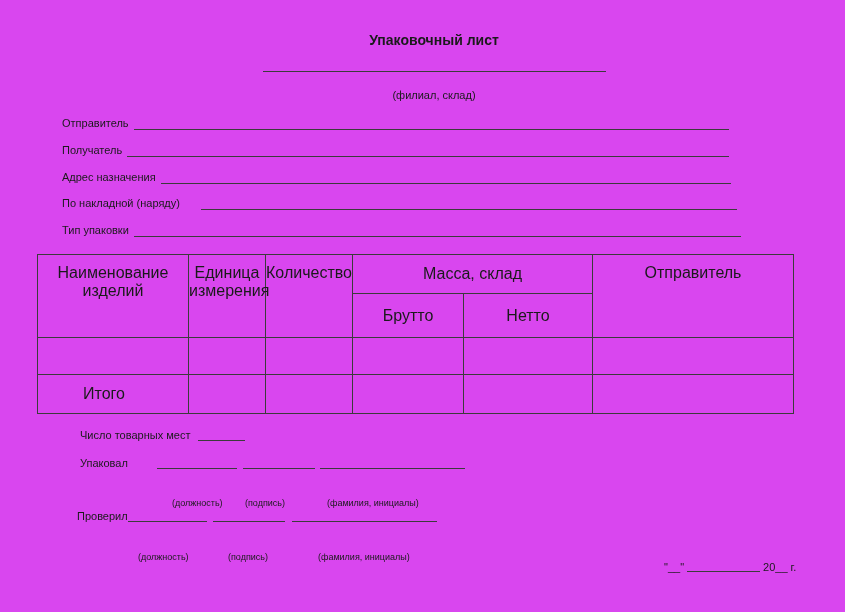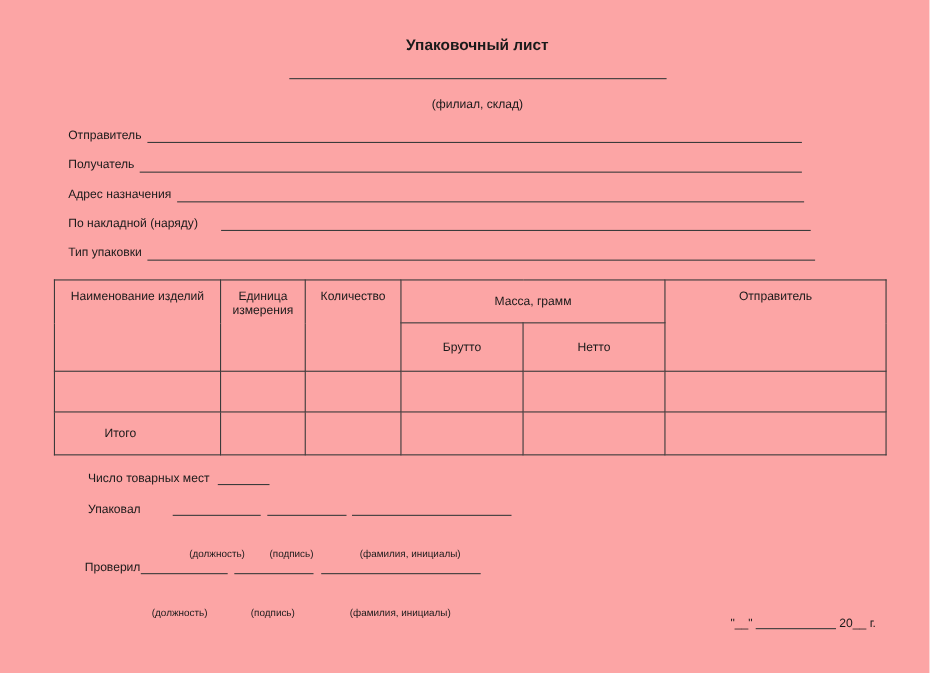--- a/index.html
+++ b/index.html
@@ -4,21 +4,21 @@
 <style>
   html, body {
     margin: 0;
     padding: 0;
     background: #ffffff;
   }
   .page {
     position: relative;
     width: 845px;
     height: 612px;
-    background: #fca5a5;
+    background: #d946ef;
     font-family: "Liberation Sans", sans-serif;
     color: #1a1a1a;
     overflow: hidden;
   }
   .abs { position: absolute; }
 
   
   .form-title {
     left: 263px; top: 32px; width: 342px;
     text-align: center;
@@ -58,22 +58,21 @@
   .field-invoice      { top: 197px; width: 675px; gap: 16px; }
   .field-package-type { top: 224px; width: 679px; }
 
   
   table.items {
     position: absolute;
     left: 37px; top: 254px;
     width: 756px;
     border-collapse: collapse;
     table-layout: fixed;
-    font-size: 11px;
-    margin-left: 12px;
+    font-size: 16px;
   }
   table.items th, table.items td {
     border: 1px solid #3b3b3b;
     font-weight: normal;
     padding: 0;
     text-align: center;
     vertical-align: middle;
   }
   table.items tr.h1 { height: 39px; }
   table.items tr.h2 { height: 44px; }
@@ -163,21 +162,21 @@
       <col style="width:87px">
       <col style="width:111px">
       <col style="width:129px">
       <col style="width:201px">
     </colgroup>
     <tbody>
       <tr class="h1">
         <th rowspan="2" class="top-span">Наименование изделий</th>
         <th rowspan="2" class="top-span">Единица измерения</th>
         <th rowspan="2" class="top-span">Количество</th>
-        <th colspan="2">Масса, грамм</th>
+        <th colspan="2">Масса, склад</th>
         <th rowspan="2" class="top-span">Отправитель</th>
       </tr>
       <tr class="h2">
         <th>Брутто</th>
         <th>Нетто</th>
       </tr>
       <tr class="body-row">
         <td></td>
         <td></td>
         <td></td>

